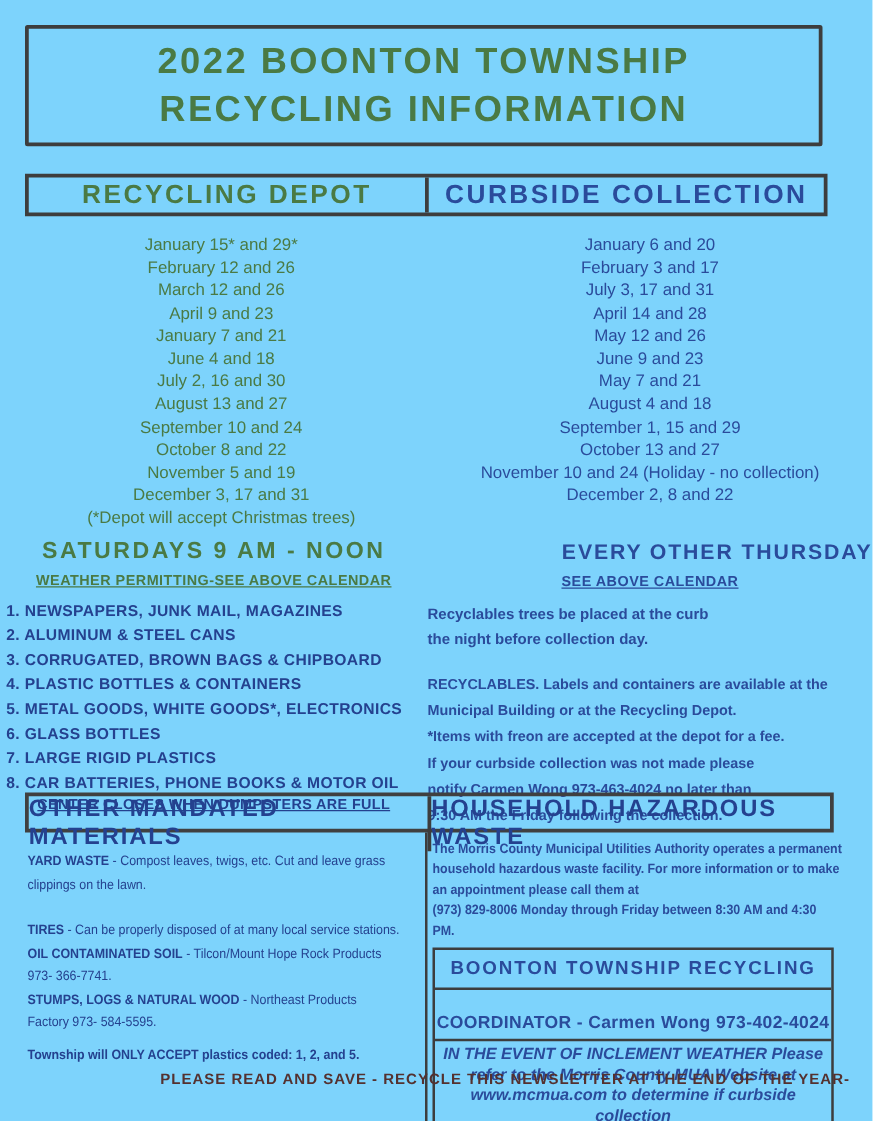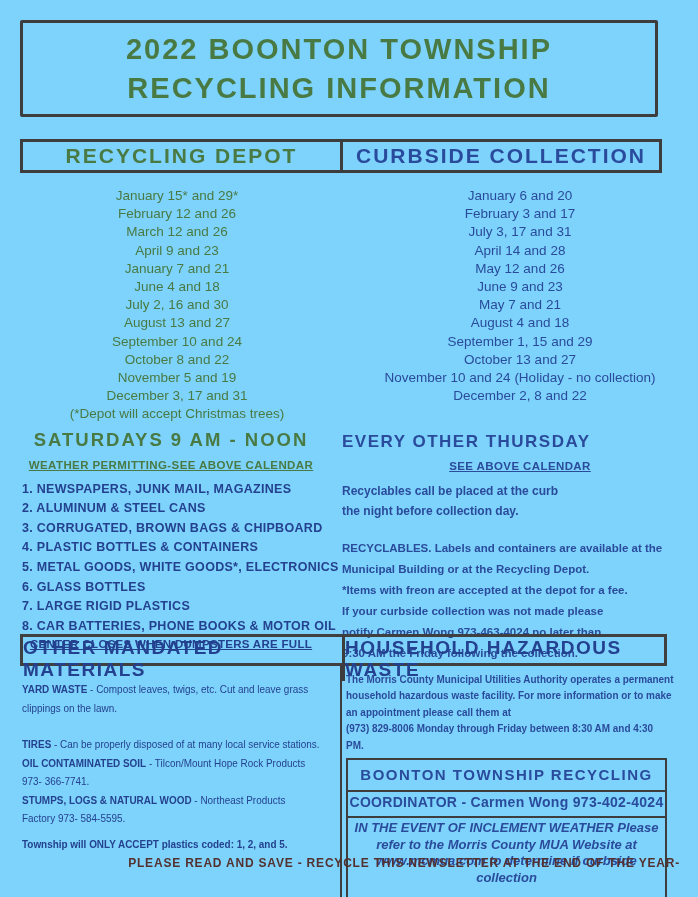--- a/index.html
+++ b/index.html
@@ -30,25 +30,25 @@
   .green { color:#4a7a44; }
   .blue  { color:#2a4b9b; }
   
   .cols { position:absolute; left:0; top:187px; width:698px; height:447px;
     display:grid; grid-template-columns:342px 356px; }
   .datelist { text-align:center; font-size:13.5px; line-height:18.2px; }
   .depot-col .datelist { color:#4a7a44;margin-left:12px; }
   .curb-col  .datelist { color:#2a4b9b; }
   .sched-green { text-align:center; font-size:18.5px; font-weight:bold; color:#4a7a44;
     letter-spacing:2px; margin-top:5px; }
-  .sched-blue  { text-align:left; font-size:17px; font-weight:bold; color:#2a4b9b;
+  .sched-blue  { text-align:right; font-size:17px; font-weight:bold; color:#2a4b9b;
     letter-spacing:1.5px; margin-top:27px; }
   .subnote { text-align:center; font-size:11.5px; font-weight:bold;
     text-decoration:underline; margin-top:8px; letter-spacing:0.4px; }
-  .depot-items { margin-top:9px; padding-left:22px; }
+  .depot-items { margin-top:9px; padding-left:5px; }
   .depot-items div { font-size:12.5px; font-weight:bold; color:#24418f;
     line-height:19.6px; letter-spacing:0.3px; }
   .closure { text-align:center; font-size:11.5px; font-weight:bold; color:#24418f;
     text-decoration:underline; margin-top:2px; letter-spacing:0.3px; }
   .curb-note { margin-top:9px; }
   .curb-note div { font-size:12px; font-weight:bold; color:#2a4b9b; line-height:20px; }
   .recy-note { margin-top:17px; }
   .recy-note div { font-size:11.5px; font-weight:bold; color:#2a4b9b; line-height:21px; }
   
   .bottom { position:absolute; left:20px; top:634px; width:647px; }
@@ -64,21 +64,21 @@
   .mline .lead { font-weight:bold; }
   .sp1 { height:18px; } .sp2 { height:7px; }
   .bright { padding:5px 0 0 4px; }
   .hz-lines div { font-size:10.8px; font-weight:bold; color:#2a4b9b;
     line-height:16.4px; white-space:nowrap; }
   
   .coord-box { margin-top:5px; margin-right:0; border:2.5px solid #3d3d3d; width:321px; }
   .coord-title { text-align:center; font-size:15px; font-weight:bold; color:#2a4b9b;
     letter-spacing:1.5px; padding:6px 0 7px; border-bottom:2.5px solid #3d3d3d; }
   .coord-row { text-align:center; font-size:14px; font-weight:bold; color:#2a4b9b;
-    padding:2px 0 6px; border-bottom:2.5px solid #3d3d3d; letter-spacing:0.3px; }
+    padding:17px 0 6px; border-bottom:2.5px solid #3d3d3d; letter-spacing:0.3px; }
   .coord-weather { padding:2px 0 16px; }
   .coord-weather div { text-align:center; font-size:13px; font-weight:bold; font-style:italic;
     color:#2a4b9b; line-height:16.6px; }
   
   .footer { position:absolute; left:0; top:856px; width:680px; text-align:right;
     font-size:12px; font-weight:bold; color:#54312f; letter-spacing:0.8px; }
 </style>
 </head>
 <body>
 
@@ -138,21 +138,21 @@
         <div>May 7 and 21</div>
         <div>August 4 and 18</div>
         <div>September 1, 15 and 29</div>
         <div>October 13 and 27</div>
         <div>November 10 and 24 (Holiday - no collection)</div>
         <div>December 2, 8 and 22</div>
       </div>
       <div class="sched-blue">EVERY OTHER THURSDAY</div>
       <div class="subnote blue">SEE ABOVE CALENDAR</div>
       <div class="curb-note">
-        <div>Recyclables call be placed at the curb</div>
+        <div>Recyclables trees be placed at the curb</div>
         <div>the night before collection day.</div>
       </div>
       <div class="recy-note">
         <div>RECYCLABLES. Labels and containers are available at the</div>
         <div>Municipal Building or at the Recycling Depot.</div>
         <div>*Items with freon are accepted at the depot for a fee.</div>
         <div>If your curbside collection was not made please</div>
         <div>notify Carmen Wong 973-463-4024 no later than</div>
         <div>9:30 AM the Friday following the collection.</div>
       </div>

